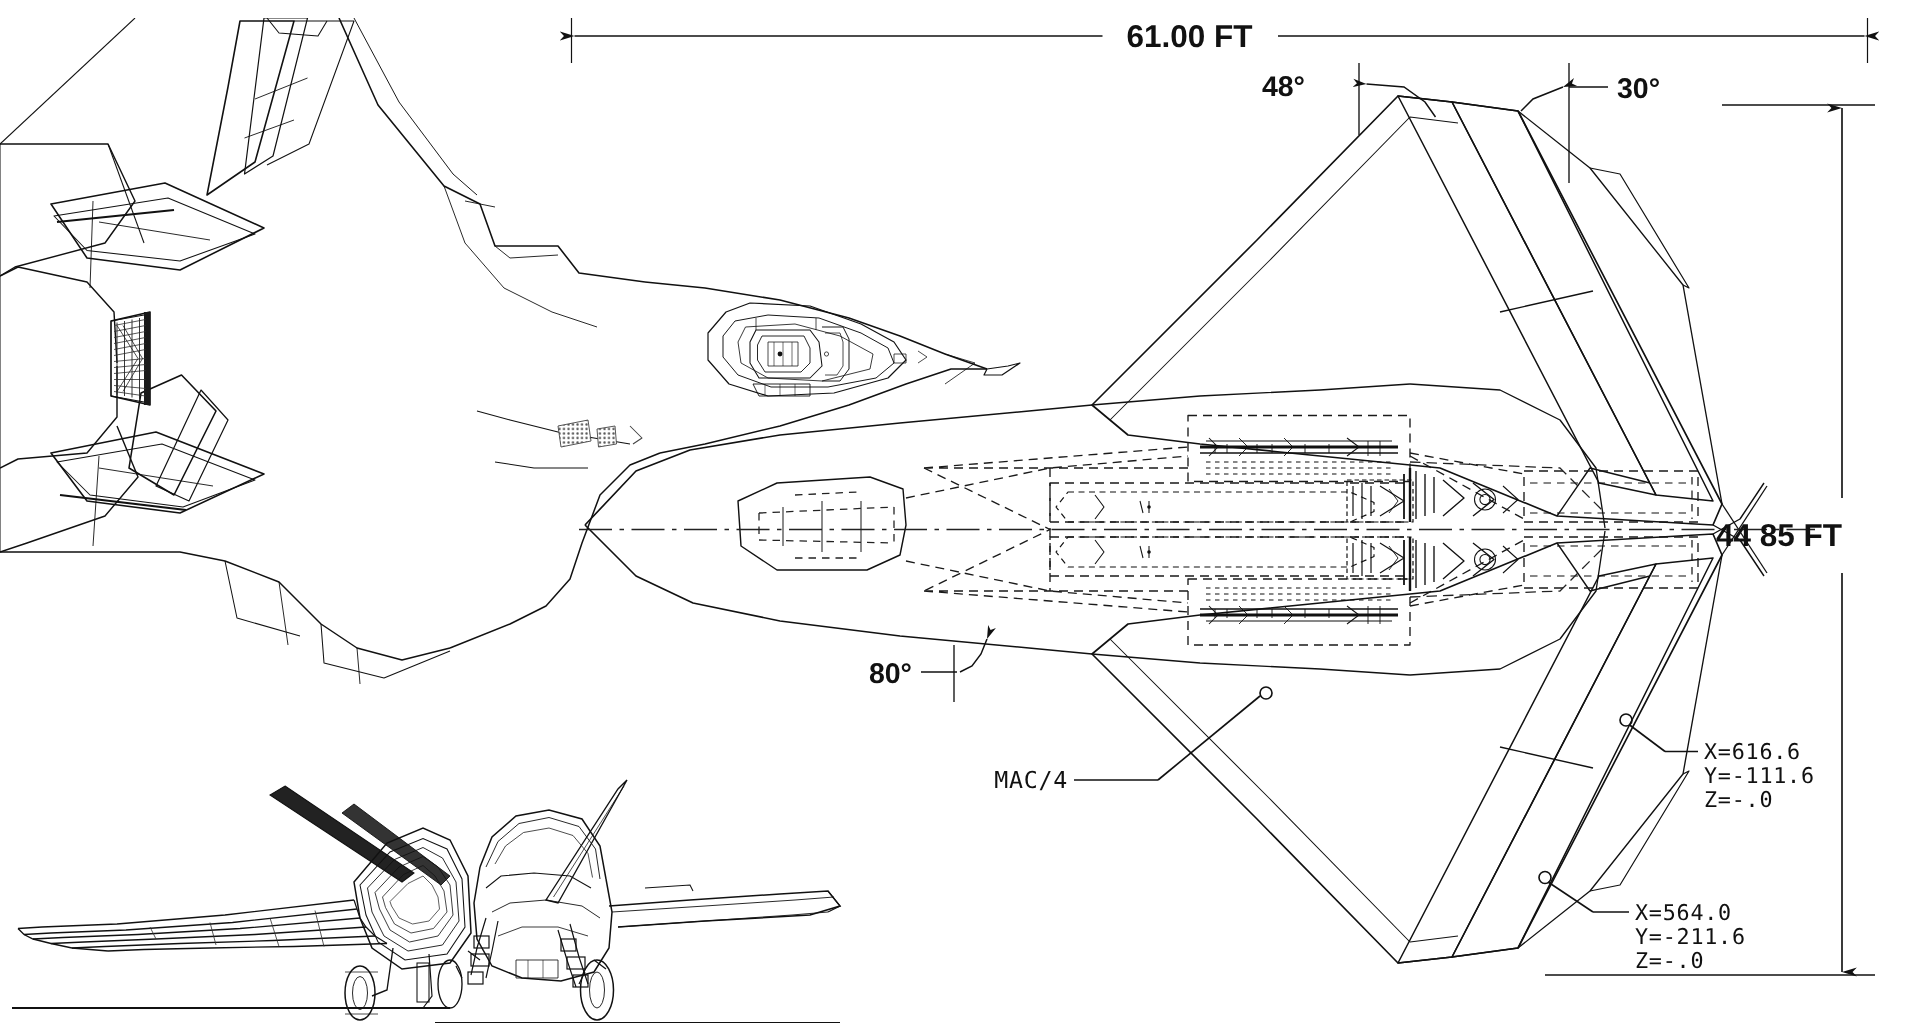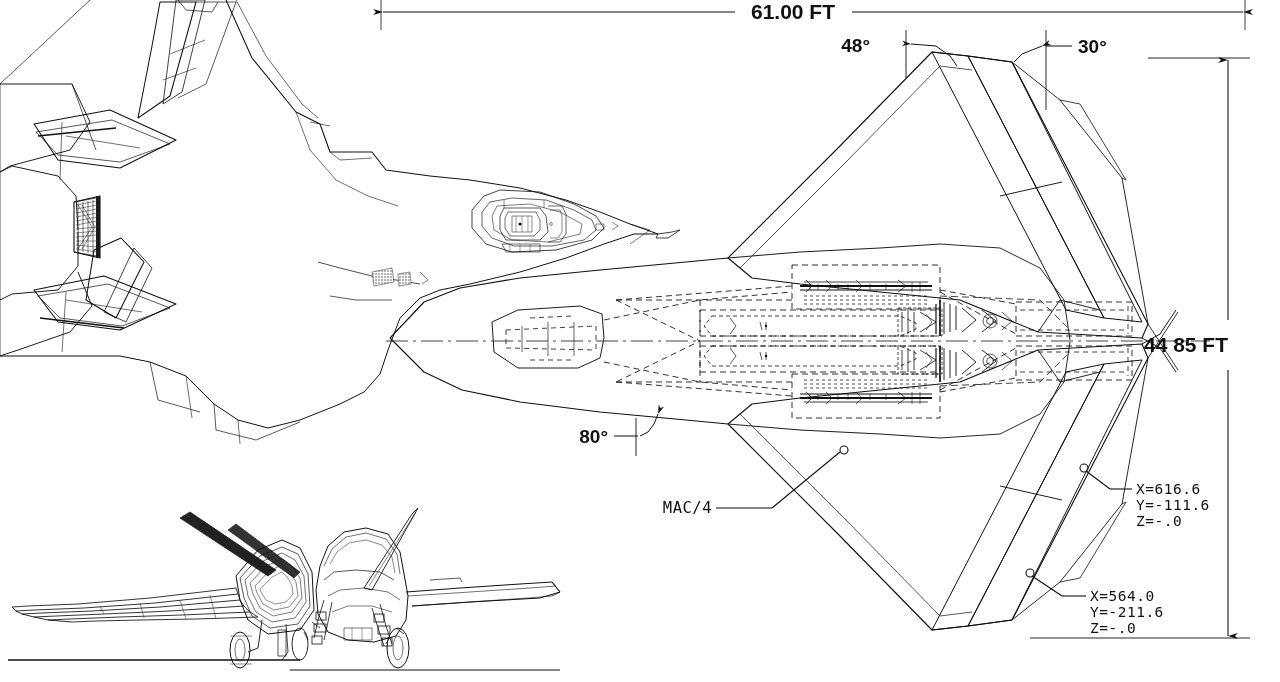--- a/index.html
+++ b/index.html
@@ -2,21 +2,21 @@
 <html><head>
 <meta charset="utf-8">
 <style>
   html, body { margin:0; padding:0; background:#ffffff; }
   body {
     width:1280px; height:682px; overflow:hidden;
     font-family:"DejaVu Sans Mono", monospace;
     background:#ffffff;
     position:relative;
   }
-  #sheet { position:absolute; left:0; top:0; width:1280px; height:553px; }
+  #sheet { position:absolute; left:0; top:12px; width:1280px; height:553px; }
   svg { display:block; }
   .dimtext {
     font-family:"Liberation Sans", sans-serif;
     font-weight:bold;
     fill:#111111;
   }
   .calltext {
     font-family:"DejaVu Sans Mono", monospace;
     fill:#111111;
     letter-spacing:0.5px;

